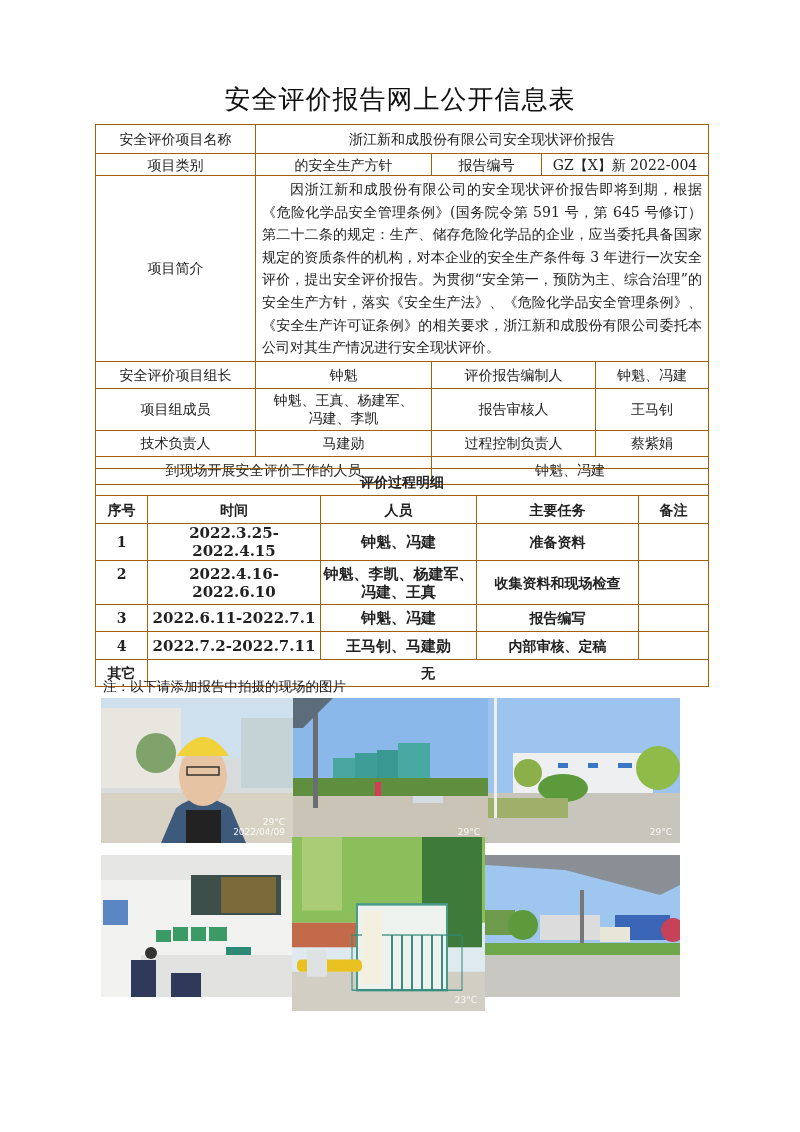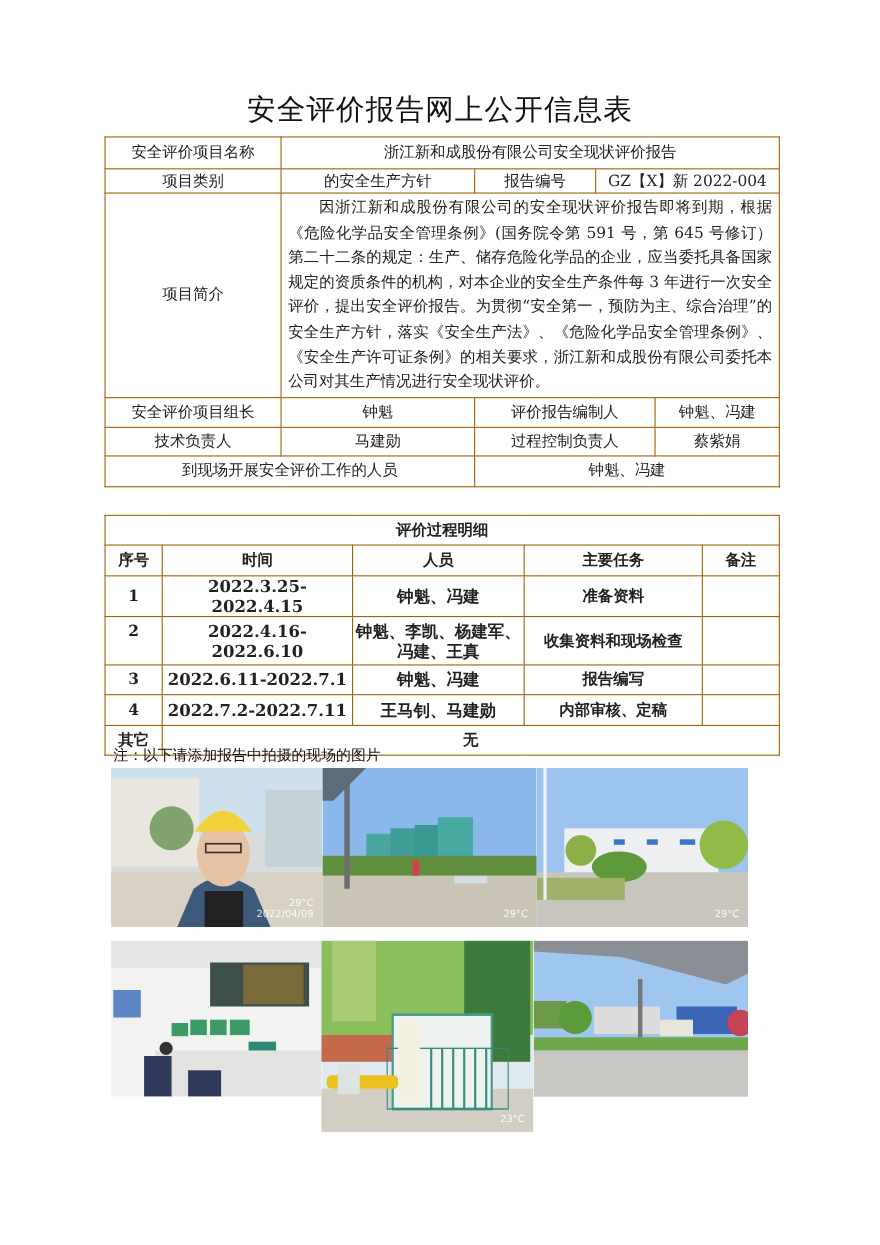--- a/index.html
+++ b/index.html
@@ -45,20 +45,26 @@
   <tr style="height:170px">
     <td>项目简介</td>
     <td colspan="4" class="intro">因浙江新和成股份有限公司的安全现状评价报告即将到期，根据《危险化学品安全管理条例》(国务院令第 591 号，第 645 号修订）第二十二条的规定：生产、储存危险化学品的企业，应当委托具备国家规定的资质条件的机构，对本企业的安全生产条件每 3 年进行一次安全评价，提出安全评价报告。为贯彻“安全第一，预防为主、综合治理”的安全生产方针，落实《安全生产法》、《危险化学品安全管理条例》、《安全生产许可证条例》的相关要求，浙江新和成股份有限公司委托本公司对其生产情况进行安全现状评价。</td>
   </tr>
   <tr style="height:27px">
     <td>安全评价项目组长</td>
     <td>钟魁</td>
     <td colspan="2">评价报告编制人</td>
     <td>钟魁、冯建</td>
   </tr>
+  <tr style="height:42px">
+    <td>项目组成员</td>
+    <td style="padding:0 14px">钟魁、王真、杨建军、冯建、李凯</td>
+    <td colspan="2">报告审核人</td>
+    <td>王马钊</td>
+  </tr>
   <tr style="height:26px">
     <td>技术负责人</td>
     <td>马建勋</td>
     <td colspan="2">过程控制负责人</td>
     <td>蔡紫娟</td>
   </tr>
   <tr style="height:28px">
     <td colspan="2">到现场开展安全评价工作的人员</td>
     <td colspan="3">钟魁、冯建</td>
   </tr>
@@ -182,21 +188,21 @@
     <rect x="72" y="72" width="15" height="14" fill="#3c9a66"></rect>
     <rect x="90" y="72" width="15" height="14" fill="#3c9a66"></rect>
     <rect x="108" y="72" width="18" height="14" fill="#3c9a66"></rect>
     <rect x="125" y="92" width="25" height="18" fill="#2c8a76"></rect>
     <rect x="40" y="100" width="151" height="42" fill="#e2e2e0"></rect>
     <rect x="30" y="105" width="25" height="37" fill="#2f3a5a"></rect>
     <rect x="70" y="118" width="30" height="24" fill="#2f3a5a"></rect>
     <circle cx="50" cy="98" r="6" fill="#333"></circle>
   </svg>
 </div>
-<div class="photo" style="left:292px; top:855px; width:193px; height:174px;">
+<div class="photo" style="left:292px; top:837px; width:193px; height:174px;">
   <svg viewBox="0 0 193 142" preserveAspectRatio="none">
     <rect width="193" height="142" fill="#dfeaf0"></rect>
     <rect x="0" y="0" width="193" height="70" fill="#8bbf5c"></rect>
     <rect x="10" y="0" width="40" height="60" fill="#a9cc74"></rect>
     <rect x="130" y="0" width="60" height="90" fill="#3e7a3a"></rect>
     <rect x="0" y="70" width="80" height="20" fill="#c26a4a"></rect>
     <rect x="0" y="110" width="193" height="32" fill="#d3cec4"></rect>
     <rect x="65" y="55" width="90" height="70" fill="#eef2ef" stroke="#4a9a8a" stroke-width="2"></rect>
     <rect x="60" y="80" width="110" height="45" fill="none" stroke="#2f8a7a" stroke-width="1"></rect>
     <g stroke="#3a8c80" stroke-width="2">

